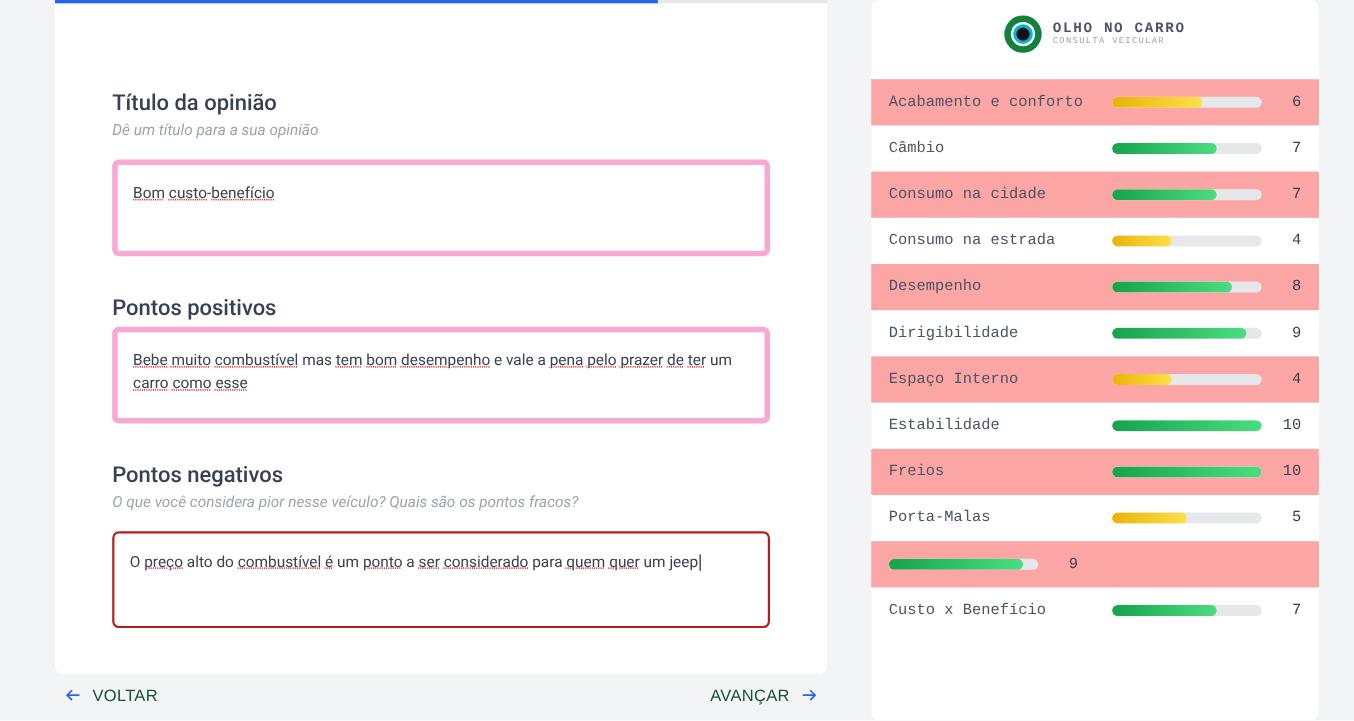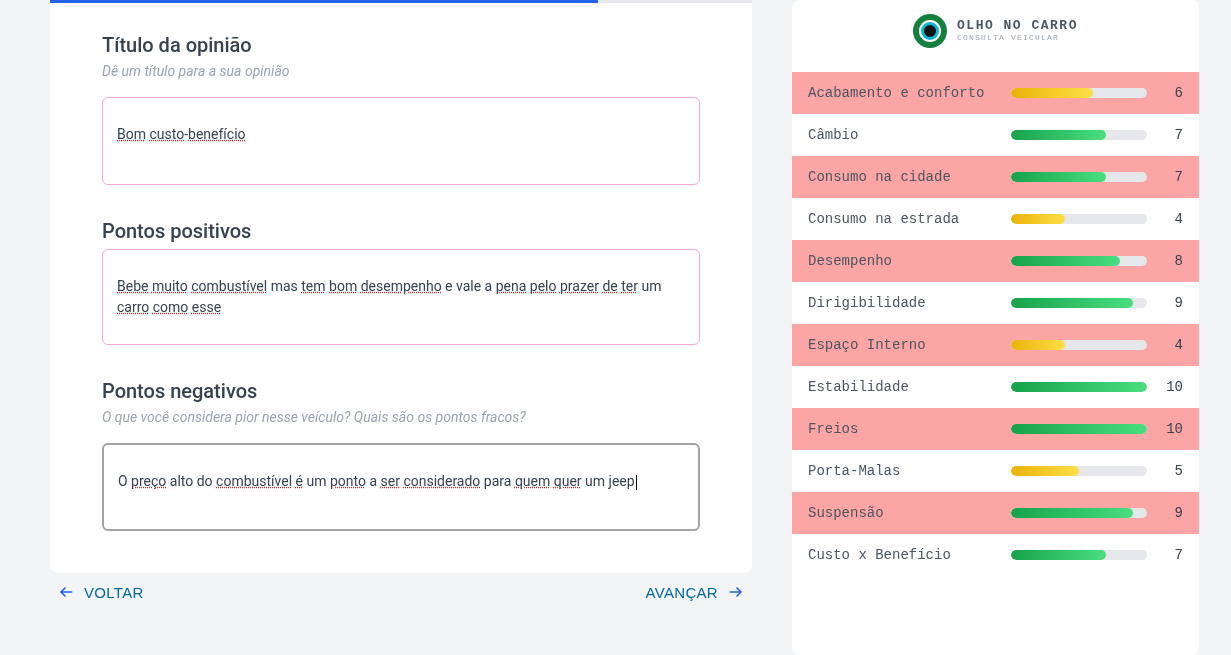--- a/index.html
+++ b/index.html
@@ -17,20 +17,21 @@
       height: 100%;
     }
     .left-panel {
       background: #fff;
       width: 702px;
       margin-left: 50px;
       border-radius: 0 0 8px 8px;
       display: flex;
       flex-direction: column;
       position: relative;
+      gap: 48px;
     }
     .progress-bar {
       height: 3px;
       background: #e5e7eb;
       width: 100%;
       position: relative;
     }
     .progress-fill {
       height: 100%;
       background: #2563eb;
@@ -49,51 +50,51 @@
     }
     .section-sub {
       font-size: 14px;
       color: #9ca3af;
       margin-bottom: 18px;
       font-style: italic;
     }
     .textarea {
       width: 100%;
       min-height: 88px;
-      border: 1px solid #f9a8d4;
+      border: 5px solid #f9a8d4;
       border-radius: 6px;
-      padding: 26px 14px;
+      padding: 16px 14px;
       font-size: 14px;
       font-family: inherit;
       color: #374151;
       resize: none;
       line-height: 1.5;
     }
     .textarea.focused {
-      border: 2px solid #a3a3a3;
+      border: 2px solid #b91c1c;
     }
     .sp {
       text-decoration-line: underline;
       text-decoration-style: dotted;
       text-decoration-color: #dc2626;
     }
     .actions {
       display: flex;
       justify-content: space-between;
       padding: 4px 8px 0 8px;
       margin: 6px 0 0 50px;
       width: 702px;
     }
     .btn {
       display: inline-flex;
       align-items: center;
       gap: 8px;
       font-size: 15px;
       font-weight: 500;
-      color: #0369a1;
+      color: #14532d;
       background: none;
       border: none;
       cursor: pointer;
       letter-spacing: 0.3px;
     }
     .btn svg { width: 18px; height: 18px; stroke: #2563eb; stroke-width: 2; fill: none; }
     .right-panel {
       background: #fff;
       width: 407px;
       margin-right: 22px;
@@ -289,21 +290,20 @@
           <div class="metric-val">10</div>
         </div>
         <div class="metric-row">
           <div class="metric-label">Porta-Malas</div>
           <div class="bar">
             <div class="bar-fill yellow" style="width: 50%;"></div>
           </div>
           <div class="metric-val">5</div>
         </div>
         <div class="metric-row alt">
-          <div class="metric-label">Suspensão</div>
           <div class="bar">
             <div class="bar-fill green" style="width: 90%;"></div>
           </div>
           <div class="metric-val">9</div>
         </div>
         <div class="metric-row">
           <div class="metric-label">Custo x Benefício</div>
           <div class="bar">
             <div class="bar-fill green" style="width: 70%;"></div>
           </div>

